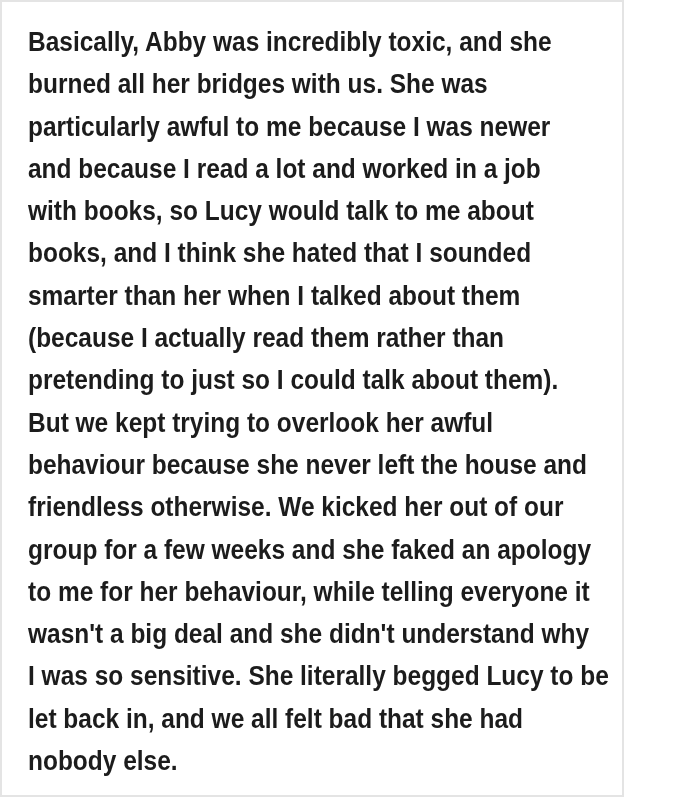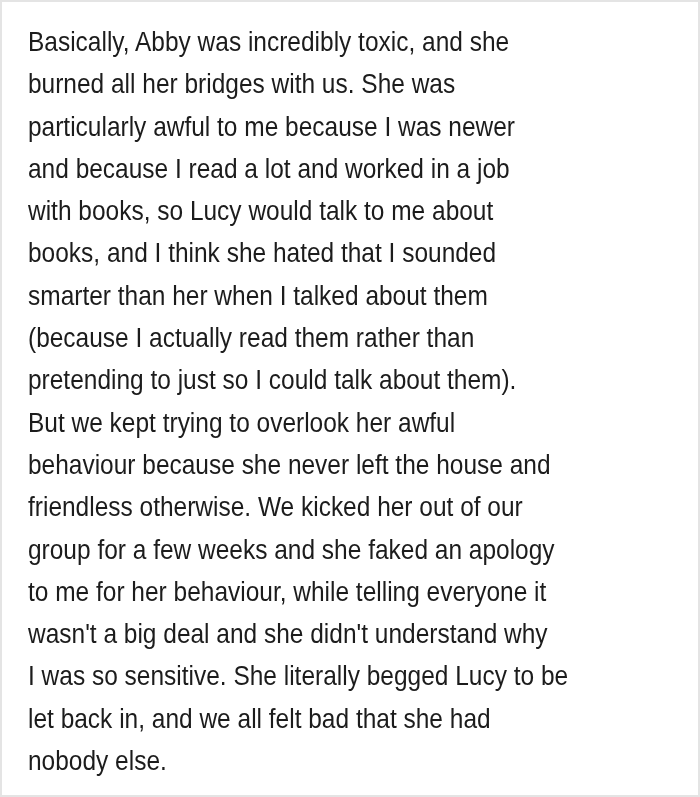--- a/index.html
+++ b/index.html
@@ -8,26 +8,27 @@
     background: #ffffff;
   }
   body {
     width: 700px;
     height: 797px;
     font-family: "Liberation Sans", sans-serif;
     overflow: hidden;
   }
   .card {
     box-sizing: border-box;
-    width: 700px;
+    width: 624px;
     height: 797px;
     background: #ffffff;
     border: 2px solid #e4e4e4;
     padding: 19px 0 0 26px;
     overflow: hidden;
+    font-weight: bold;
   }
   .text-block {
     transform: scaleX(0.89);
     transform-origin: 0 0;
     color: #1c1c1c;
     font-size: 27.5px;
     line-height: 42.3px;
     letter-spacing: 0px;
   }
   .line {

